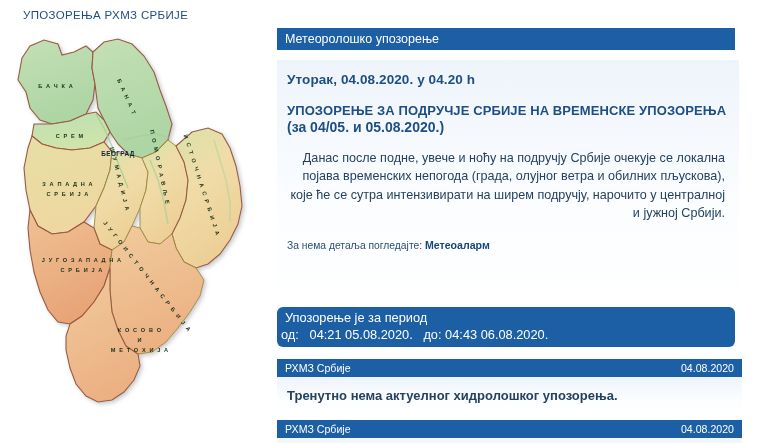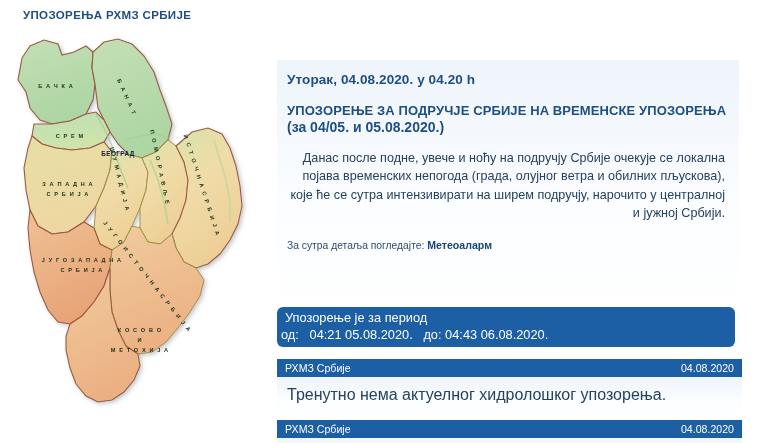--- a/index.html
+++ b/index.html
@@ -12,21 +12,21 @@
     overflow: hidden;
     font-family: "Liberation Sans", sans-serif;
     background: #ffffff;
   }
 
   
   #page-title {
     position: absolute;
     left: 23px; top: 9px;
     font-size: 11.5px;
-    font-weight: bold;
+    font-weight: normal;
     letter-spacing: 0.35px;
     color: #1d4e84;
     white-space: nowrap;
   }
 
   
   #map-panel {
     position: absolute;
     left: 0px; top: 28px;
     width: 272px; height: 405px;
@@ -167,22 +167,23 @@
     font-size: 10.6px;
   }
   #hydro-body {
     top: 377px;
     height: 40px;
     width: 465px;
     padding: 9px 10px 0 10px;
     box-sizing: border-box;
   }
   #hydro-body .h-text {
-    font-size: 16px;
+    font-size: 13px;
     color: #25425f;
+    font-weight: bold;
   }
 
   #third-header {
     position: absolute;
     left: 0px; top: 420px;
     width: 465px;
     height: 18px;
     line-height: 18px;
     font-size: 10.6px;
   }
@@ -312,28 +313,31 @@
     <text class="map-label vert" transform="translate(146,250) rotate(52)" x="0" y="0">Ј У Г О И С Т О Ч Н А  С Р Б И Ј А</text>
 
     <text class="map-label" x="140" y="304">К О С О В О</text>
     <text class="map-label" x="140" y="314">И</text>
     <text class="map-label" x="140" y="324">М Е Т О Х И Ј А</text>
   </svg>
 </div>
 
 <div id="warn-col">
 
+  <div id="meteo-header" class="bluebar">
+    <span>Метеоролошко упозорење</span>
+  </div>
 
   <div id="meteo-body" class="panel-body">
     <div class="date-line">Уторак, 04.08.2020. у 04.20 h</div>
     <div class="warn-title">УПОЗОРЕЊЕ ЗА ПОДРУЧЈЕ СРБИЈЕ НА ВРЕМЕНСКЕ УПОЗОРЕЊА</div>
     <div class="warn-sub">(за 04/05. и 05.08.2020.)</div>
     <div class="warn-text">Данас после подне, увече и ноћу на подручју Србије очекује се локална појава временских непогода (града, олујног ветра и обилних пљускова), које ће се сутра интензивирати на ширем подручју, нарочито у централној и јужној Србији.</div>
     <div class="more-line">
-      <span>За сутра детаља погледајте:</span>
+      <span>За нема детаља погледајте:</span>
       <a href="#">Метеоаларм</a>
     </div>
   </div>
 
   <div id="period-block">
     <div class="pl1">Упозорење је за период</div>
     <div class="pl2">
       <span class="lbl">од:</span>
       &nbsp;
       <span>04:21 05.08.2020.</span>

